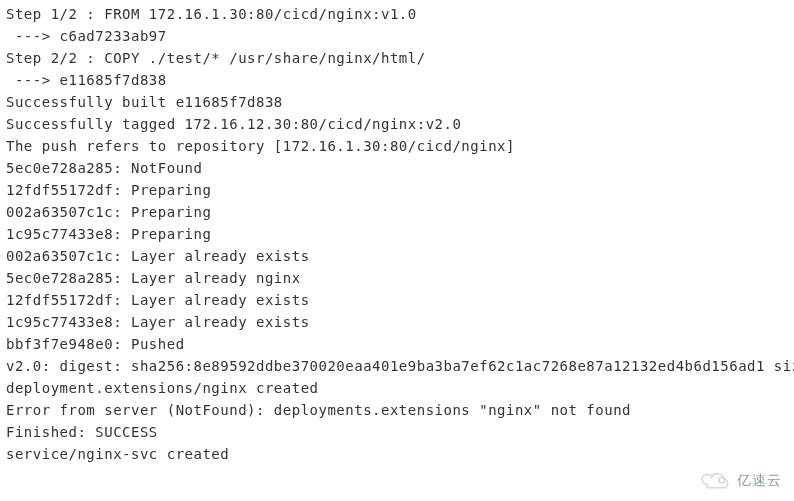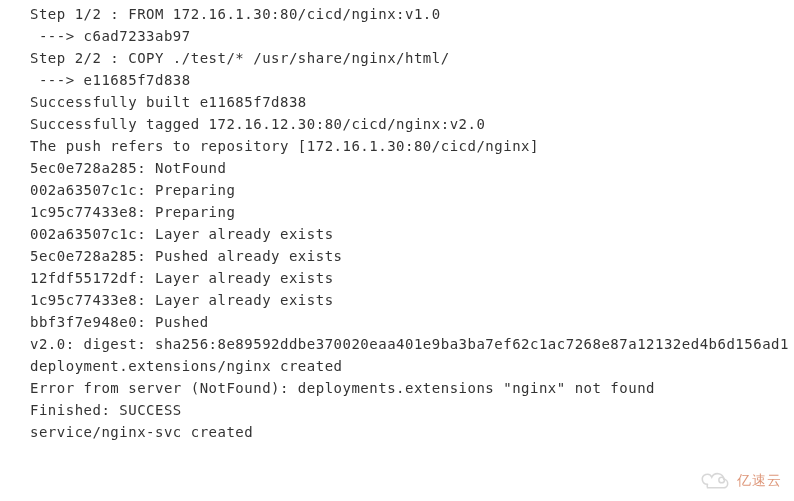--- a/index.html
+++ b/index.html
@@ -15,58 +15,58 @@
       line-height: 22px;
       padding: 3px 6px;
       position: relative;
       width: 794px;
       height: 501px;
       overflow: hidden;
     }
     .log-line {
       white-space: pre;
       letter-spacing: 0.5px;
-      margin-left: 24px;
     }
     .watermark {
       position: absolute;
       right: 12px;
       bottom: 10px;
       display: flex;
       align-items: center;
       gap: 4px;
       opacity: 0.55;
     }
     .watermark-icon {
       width: 34px;
       height: 22px;
     }
     .watermark-text {
       font-family: "Microsoft YaHei", sans-serif;
       font-size: 14px;
-      color: #c2410c;
+      color: #14532d;
       letter-spacing: 1px;
     }
   </style>
 </head>
 <body>
 
 <div>
   <div class="log-line">Step 1/2 : FROM 172.16.1.30:80/cicd/nginx:v1.0</div>
   <div class="log-line"> ---&gt; c6ad7233ab97</div>
   <div class="log-line">Step 2/2 : COPY ./test/* /usr/share/nginx/html/</div>
   <div class="log-line"> ---&gt; e11685f7d838</div>
   <div class="log-line">Successfully built e11685f7d838</div>
   <div class="log-line">Successfully tagged 172.16.12.30:80/cicd/nginx:v2.0</div>
   <div class="log-line">The push refers to repository [172.16.1.30:80/cicd/nginx]</div>
   <div class="log-line">5ec0e728a285: NotFound</div>
+  <div class="log-line">12fdf55172df: Preparing</div>
   <div class="log-line">002a63507c1c: Preparing</div>
   <div class="log-line">1c95c77433e8: Preparing</div>
   <div class="log-line">002a63507c1c: Layer already exists</div>
-  <div class="log-line">5ec0e728a285: Pushed already exists</div>
+  <div class="log-line">5ec0e728a285: Layer already nginx</div>
   <div class="log-line">12fdf55172df: Layer already exists</div>
   <div class="log-line">1c95c77433e8: Layer already exists</div>
   <div class="log-line">bbf3f7e948e0: Pushed</div>
   <div class="log-line">v2.0: digest: sha256:8e89592ddbe370020eaa401e9ba3ba7ef62c1ac7268e87a12132ed4b6d156ad1 size: 1365</div>
   <div class="log-line">deployment.extensions/nginx created</div>
   <div class="log-line">Error from server (NotFound): deployments.extensions "nginx" not found</div>
   <div class="log-line">Finished: SUCCESS</div>
   <div class="log-line">service/nginx-svc created</div>
 </div>
 

